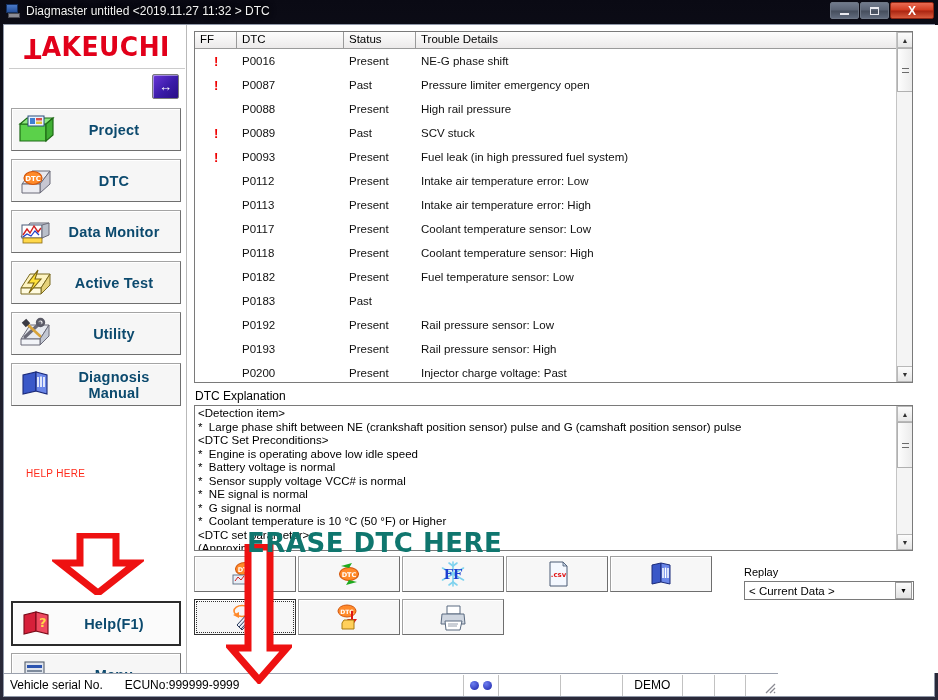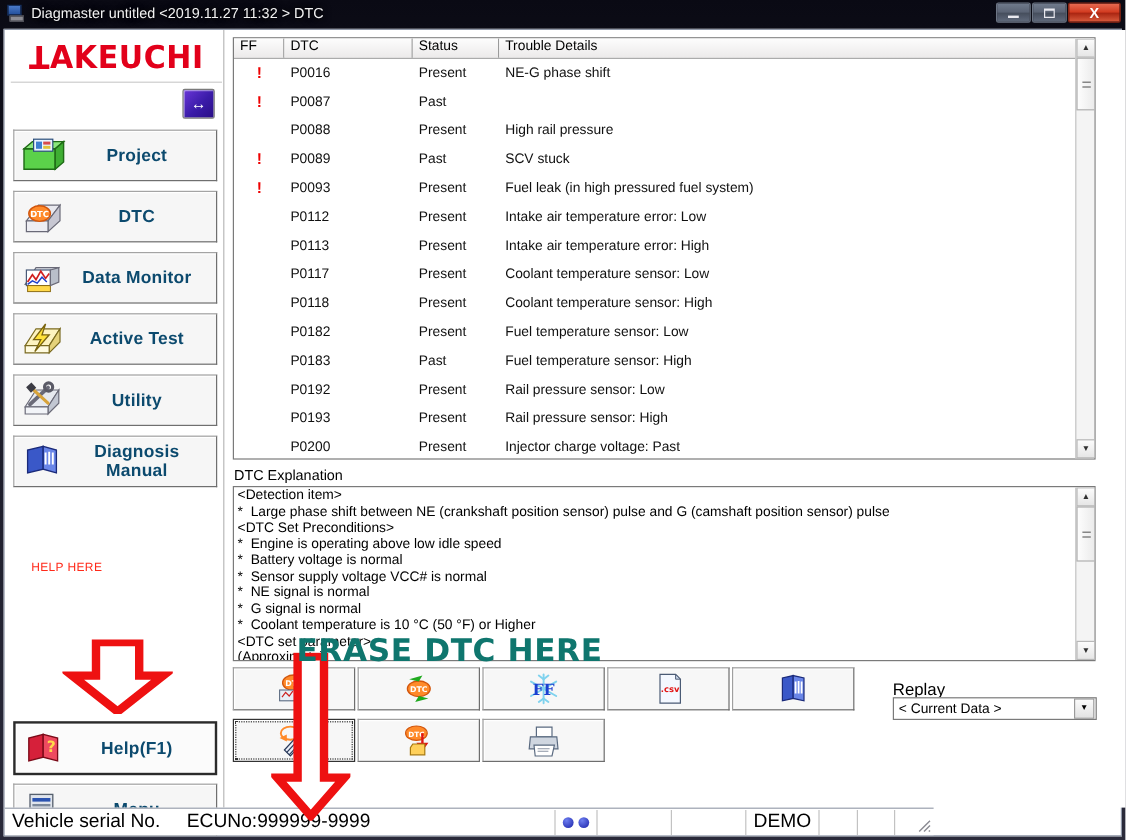--- a/index.html
+++ b/index.html
@@ -222,40 +222,40 @@
     width: 102px; height: 36px;
     border: 1px solid #a0a0a0;
     border-right-color: #6e6e6e; border-bottom-color: #6e6e6e;
     background: #f7f7f7;
     box-shadow: inset 1px 1px 0 #ffffff;
     margin-right: 2px;
     display: flex; align-items: center; justify-content: center;
   }
   .tbtn.focused { border: 1px solid #333; outline: 1px dotted #333; outline-offset: -3px; }
 
-  #replay-label { position: absolute; left: 556px; top: 541px; font-size: 14px; }
+  #replay-label { position: absolute; left: 556px; top: 541px; font-size: 11px; }
   #replay-select {
     position: absolute; left: 556px; top: 556px; width: 170px; height: 19px;
     border: 1px solid #7a7a7a; background: #ffffff;
     display: flex; align-items: center; font-size: 11.5px;
   }
   #replay-select .val { flex: 1 1 auto; padding-left: 4px; }
   #replay-select .arrowbox {
     width: 17px; height: 17px; margin: 0 1px 0 0;
     background: linear-gradient(to bottom,#fbfbfb,#e2e2e2);
     border: 1px solid #9a9a9a;
     display: flex; align-items: center; justify-content: center;
     font-size: 7px;
   }
 
   
   #statusbar {
     position: absolute; left: 0; bottom: 0; width: 774px; height: 23px;
     background: #ffffff; border-top: 1px solid #9aa0ad;
-    display: flex; align-items: center; font-size: 16px;
+    display: flex; align-items: center; font-size: 12px;
   }
   .sb-seg { height: 21px; border-right: 1px solid #c2c2c2; display: flex; align-items: center; padding: 0 6px; }
   .sb-main { width: 608px; }
   .sb-leds { width: 36px; justify-content: center; gap: 4px; }
   .led { width: 9px; height: 9px; border-radius: 50%; background: radial-gradient(circle at 35% 30%,#6d7ef0,#1a22a8); }
   .sb-b { width: 78px; }
   .sb-demo { width: 76px; justify-content: center; }
   .sb-s { width: 38px; }
   #grip { position: absolute; right: 2px; bottom: 2px; width: 14px; height: 14px; }
 
@@ -432,20 +432,21 @@
             <div class="drow">
               <div class="cell c-ff"><span class="bang">!</span></div>
               <div class="cell c-dtc">P0016</div>
               <div class="cell c-status">Present</div>
               <div class="cell c-det">NE-G phase shift</div>
             </div>
             <div class="drow">
               <div class="cell c-ff"><span class="bang">!</span></div>
               <div class="cell c-dtc">P0087</div>
               <div class="cell c-status">Past</div>
+              <div class="cell c-det">Pressure limiter emergency open</div>
             </div>
             <div class="drow">
               <div class="cell c-ff"></div>
               <div class="cell c-dtc">P0088</div>
               <div class="cell c-status">Present</div>
               <div class="cell c-det">High rail pressure</div>
             </div>
             <div class="drow">
               <div class="cell c-ff"><span class="bang">!</span></div>
               <div class="cell c-dtc">P0089</div>
@@ -485,21 +486,20 @@
             <div class="drow">
               <div class="cell c-ff"></div>
               <div class="cell c-dtc">P0182</div>
               <div class="cell c-status">Present</div>
               <div class="cell c-det">Fuel temperature sensor: Low</div>
             </div>
             <div class="drow">
               <div class="cell c-ff"></div>
               <div class="cell c-dtc">P0183</div>
               <div class="cell c-status">Past</div>
-              <div class="cell c-det">Fuel temperature sensor: High</div>
             </div>
             <div class="drow">
               <div class="cell c-ff"></div>
               <div class="cell c-dtc">P0192</div>
               <div class="cell c-status">Present</div>
               <div class="cell c-det">Rail pressure sensor: Low</div>
             </div>
             <div class="drow">
               <div class="cell c-ff"></div>
               <div class="cell c-dtc">P0193</div>

